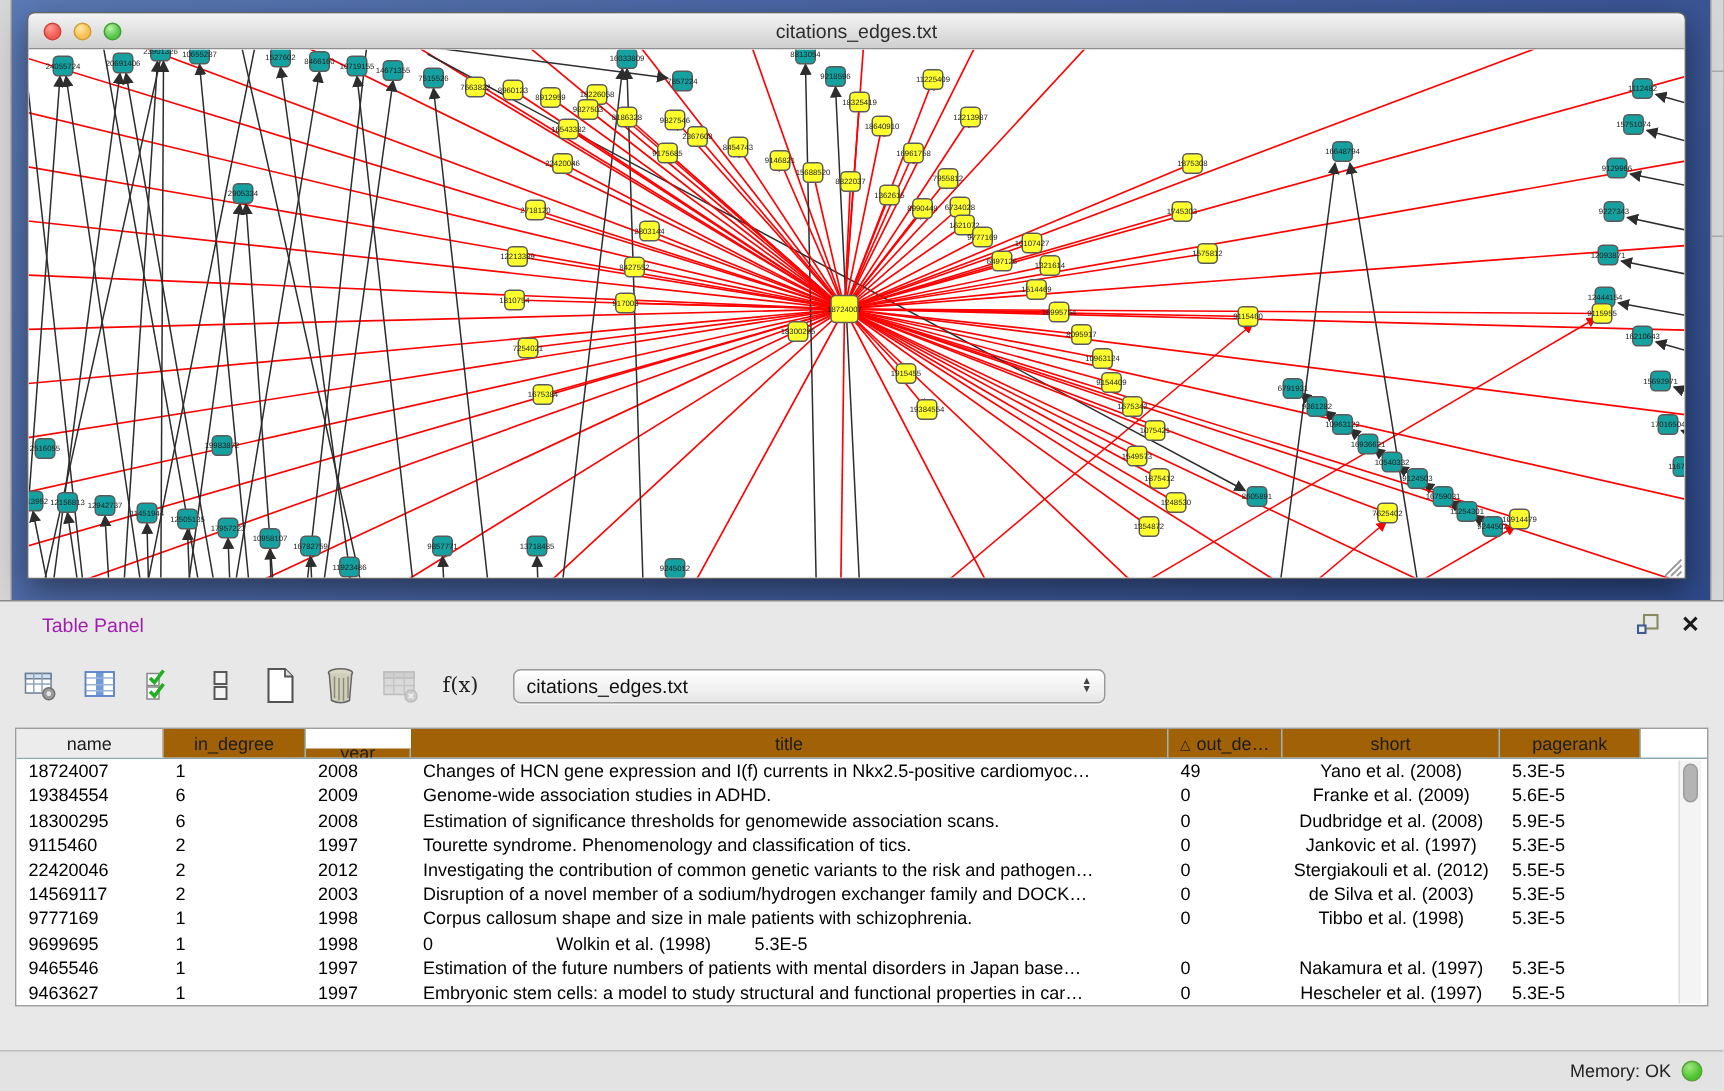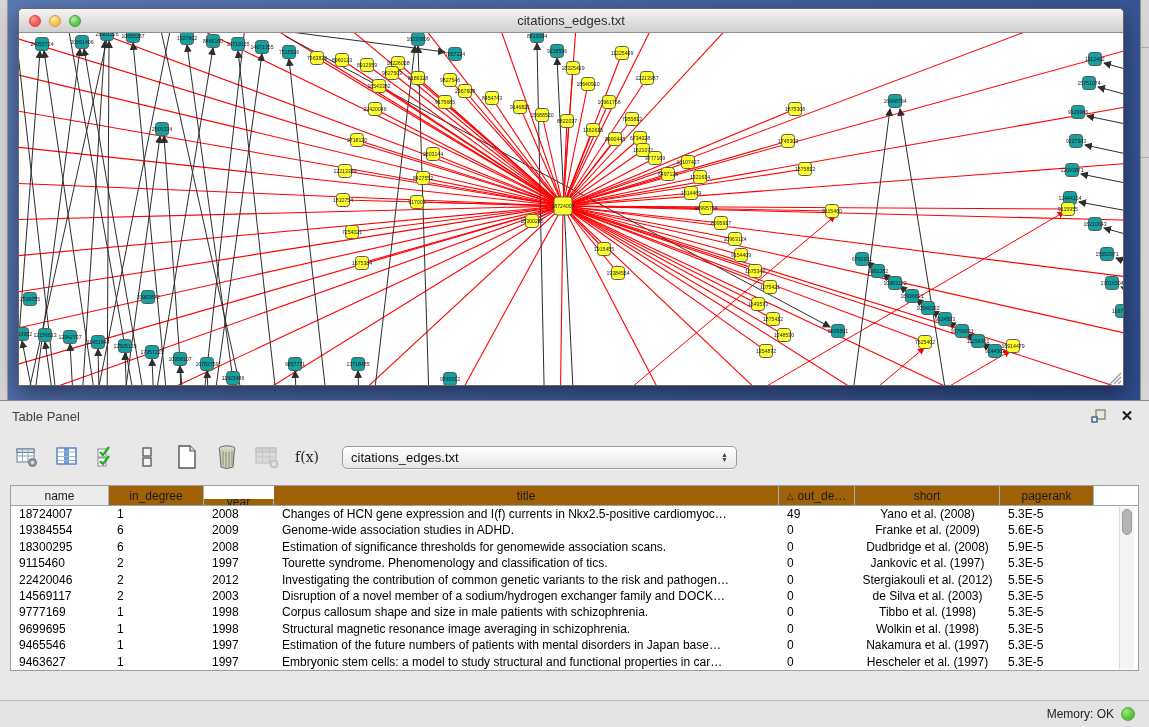--- a/index.html
+++ b/index.html
@@ -23,21 +23,21 @@
   .light { width:12px; height:12px; border-radius:50%; }
   .light.red { background:radial-gradient(circle at 35% 30%,#ff9d96,#f25a52 60%); border:1px solid #ce4339; }
   .light.yellow { background:radial-gradient(circle at 35% 30%,#ffe9a8,#f6bf4f 60%); border:1px solid #d09c33; }
   .light.green { background:radial-gradient(circle at 35% 30%,#b9f3a6,#58c64a 60%); border:1px solid #3f9e33; }
   .canvas { position:relative; width:1104px; height:353px; background:#fff; overflow:hidden; }
   .canvas svg { display:block; }
 
   
   .table-panel { position:absolute; left:0; top:400px; width:1149px; height:327px; background:#e8e8e8; border-top:1px solid #888; }
   .panel-titlebar { height:30px; display:flex; align-items:center; padding:0 12px; }
-  .panel-titlebar .pt { font-size:13px; color:#404040; }
+  .panel-titlebar .pt { font-size:13px; color:#a21caf;margin-left:16px; }
   .panel-titlebar .spacer { flex:1; }
   .panel-icon { width:20px; height:18px; margin-left:8px; display:flex; align-items:center; justify-content:center; cursor:default; }
   .close-x { font-size:15px; font-weight:bold; color:#1a1a1a; }
 
   .toolbar { height:52px; display:flex; align-items:center; padding:0 14px; gap:14px; }
   .tb-btn { width:26px; height:26px; display:flex; align-items:center; justify-content:center; background:transparent; border:none; }
   .fx { font-size:14px; color:#222; font-family:"DejaVu Serif",serif; }
   .dropdown { width:395px; height:23px; margin-left:8px; border:1px solid #9b9b9b; border-radius:5px;
     background:linear-gradient(#ffffff,#e6e6e6); display:flex; align-items:center; padding:0 8px;
     font-size:13px; color:#111; box-shadow:0 1px 0 rgba(255,255,255,.7); }
@@ -861,21 +861,20 @@
           <div class="td" style="width: 70px;">1998</div>
           <div class="td" style="width: 505px;">Corpus callosum shape and size in male patients with schizophrenia.</div>
           <div class="td" style="width: 76px;">0</div>
           <div class="td center" style="width: 145px;">Tibbo et al. (1998)</div>
           <div class="td" style="width: 94px;">5.3E-5</div>
         </div>
         <div class="trow">
           <div class="td" style="width: 98px;">9699695</div>
           <div class="td" style="width: 95px;">1</div>
           <div class="td" style="width: 70px;">1998</div>
-          <div class="td" style="width: 505px;">Structural magnetic resonance image averaging in schizophrenia.</div>
           <div class="td" style="width: 76px;">0</div>
           <div class="td center" style="width: 145px;">Wolkin et al. (1998)</div>
           <div class="td" style="width: 94px;">5.3E-5</div>
         </div>
         <div class="trow">
           <div class="td" style="width: 98px;">9465546</div>
           <div class="td" style="width: 95px;">1</div>
           <div class="td" style="width: 70px;">1997</div>
           <div class="td" style="width: 505px;">Estimation of the future numbers of patients with mental disorders in Japan base…</div>
           <div class="td" style="width: 76px;">0</div>

